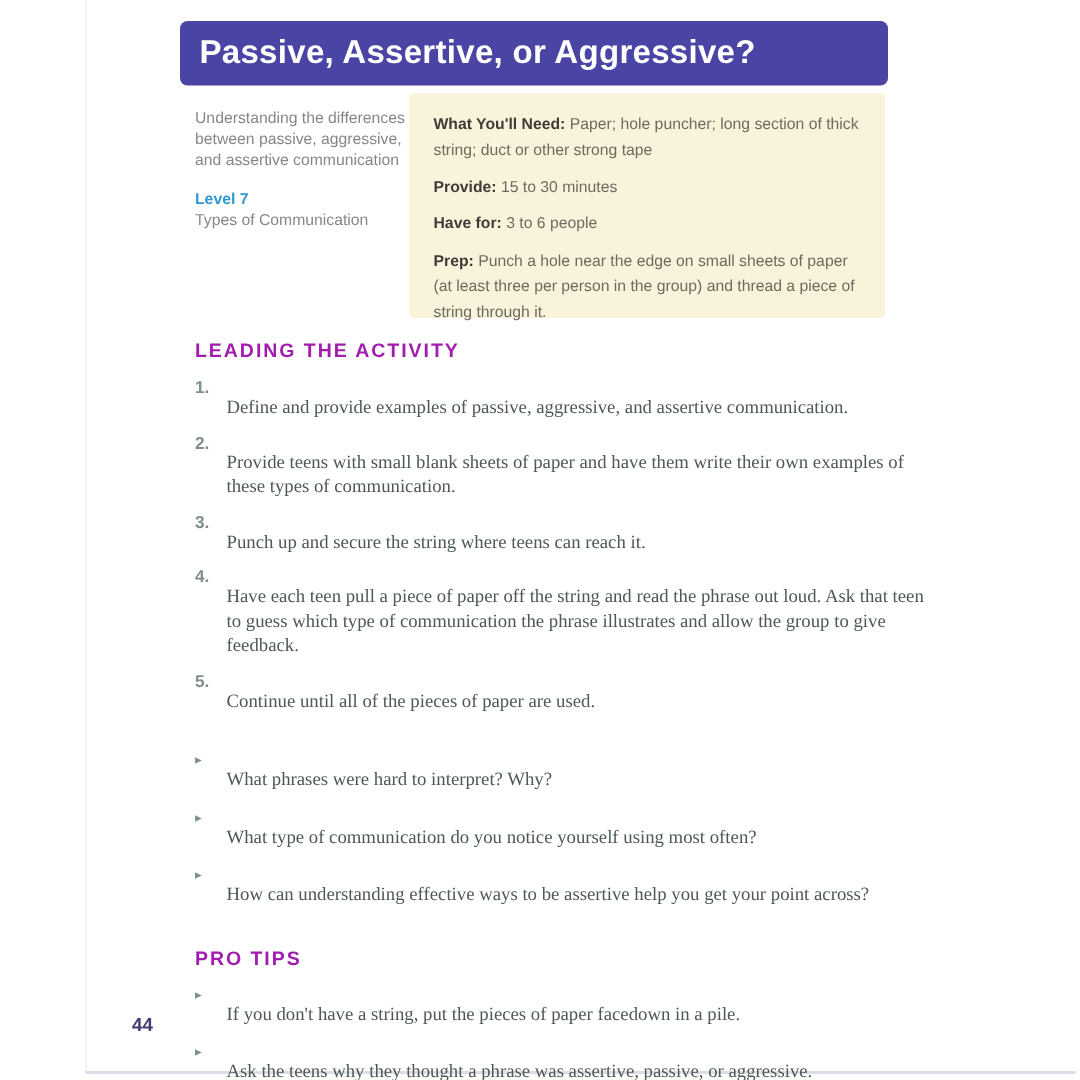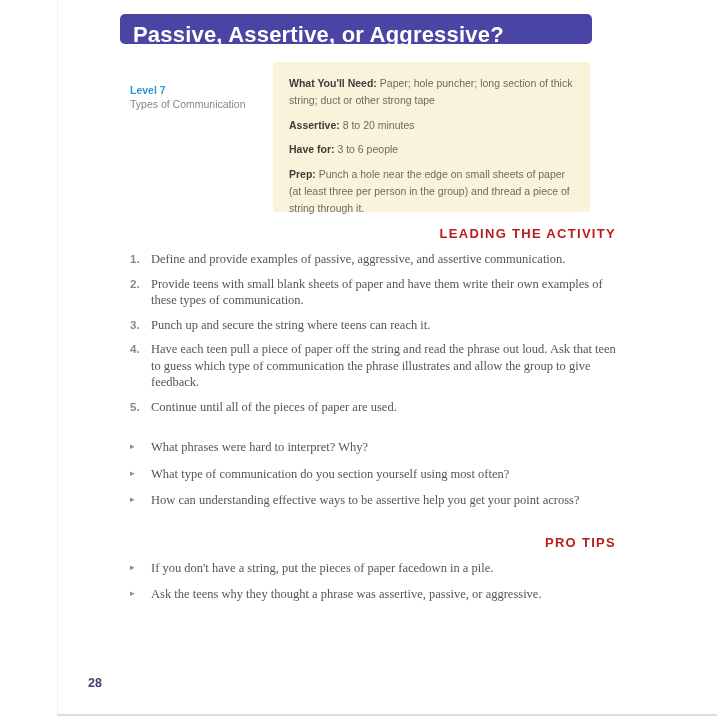--- a/index.html
+++ b/index.html
@@ -4,21 +4,21 @@
 <style>
   html,body{margin:0;padding:0;background:#ffffff;}
   .canvas{
     position:relative;width:720px;height:720px;background:#ffffff;overflow:hidden;
     font-family:"Liberation Sans",sans-serif;
   }
   .edge-left{position:absolute;left:57px;top:0;width:1px;height:716px;background:#eeeef3;}
   .edge-bottom{position:absolute;left:57px;top:714px;width:660px;height:2px;background:#dcdde8;}
 
   .banner{
-    position:absolute;left:120px;top:14px;width:472px;height:30px;box-sizing:border-box;
+    position:absolute;left:120px;top:14px;width:472px;height:43px;box-sizing:border-box;
     background:#4a44a4;border-radius:5px;color:#ffffff;font-weight:bold;font-size:22px;
     line-height:42px;padding-left:13px;letter-spacing:0.2px;
   }
 
   .intro-left{
     position:absolute;left:130px;top:72px;width:142px;
     font-size:10.5px;color:#85878a;line-height:1.35;
   }
   .intro-left p{margin:0;}
   .intro-left .level{margin-top:11px;color:#2f9ad2;font-weight:bold;}
@@ -26,61 +26,62 @@
   .info-box{
     position:absolute;left:273px;top:62px;width:317px;height:150px;box-sizing:border-box;
     background:#faf3dc;border-radius:3px;padding:13px 15px 10px 16px;
     font-size:10.5px;color:#6e6a60;line-height:1.6;
   }
   .info-box p{margin:0 0 8px;}
   .info-box .lbl{font-weight:bold;color:#3f3c38;}
 
   .sections{position:absolute;left:130px;top:226px;width:486px;}
   .sections h2{
-    margin:0 0 10px;font-size:13px;font-weight:bold;color:#b91c1c;letter-spacing:1.3px;text-align:right;
+    margin:0 0 10px;font-size:13px;font-weight:bold;color:#a21caf;letter-spacing:1.3px;
   }
   .sections .gap{height:16px;}
   .row{
     display:flex;margin-bottom:8px;
     font-family:"Liberation Serif",serif;font-size:12.5px;color:#4d5a54;line-height:1.32;
   }
   .row .num{
     flex:none;width:21px;padding-top:1px;
     font-family:"Liberation Sans",sans-serif;font-weight:bold;font-size:11.5px;color:#7d8f8c;
   }
   .row .bullet{
     flex:none;width:21px;padding-top:2px;
     font-family:"Liberation Sans",sans-serif;font-size:9px;color:#7d8f8c;
   }
-  .row .txt{flex:1;}
+  .row .txt{flex:1;margin-top:12px;}
   .qrow{margin-bottom:10px;}
 
   .footer{position:absolute;left:88px;top:676px;display:flex;gap:27px;font-size:12.5px;font-weight:bold;}
   .footer .page-num{color:#403e72;}
   .footer .book-title{color:#45a598;}
 </style>
 </head>
 <body>
 
 <div class="canvas">
   <div class="edge-left"></div>
   <div class="edge-bottom"></div>
 
   <div class="banner">
     <span>Passive, Assertive, or Aggressive?</span>
   </div>
 
   <div class="intro-left">
+    <p class="desc">Understanding the differences between passive, aggressive, and assertive communication</p>
     <p class="level">Level 7</p>
     <p class="category">Types of Communication</p>
   </div>
 
   <div class="info-box">
     <p><span class="lbl">What You'll Need:</span><span> Paper; hole puncher; long section of thick string; duct or other strong tape</span></p>
-    <p><span class="lbl">Assertive:</span><span> 8 to 20 minutes</span></p>
+    <p><span class="lbl">Provide:</span><span> 15 to 30 minutes</span></p>
     <p><span class="lbl">Have for:</span><span> 3 to 6 people</span></p>
     <p><span class="lbl">Prep:</span><span> Punch a hole near the edge on small sheets of paper (at least three per person in the group) and thread a piece of string through it.</span></p>
   </div>
 
   <div class="sections">
 
     <h2>LEADING THE ACTIVITY</h2>
 
     <div class="row">
       <span class="num">1.</span>
@@ -104,21 +105,21 @@
     </div>
 
     <div class="gap"></div>
 
     <div class="row qrow">
       <span class="bullet">▸</span>
       <span class="txt">What phrases were hard to interpret? Why?</span>
     </div>
     <div class="row qrow">
       <span class="bullet">▸</span>
-      <span class="txt">What type of communication do you section yourself using most often?</span>
+      <span class="txt">What type of communication do you notice yourself using most often?</span>
     </div>
     <div class="row qrow">
       <span class="bullet">▸</span>
       <span class="txt">How can understanding effective ways to be assertive help you get your point across?</span>
     </div>
 
     <div class="gap"></div>
     <h2>PRO TIPS</h2>
 
     <div class="row qrow">
@@ -126,15 +127,15 @@
       <span class="txt">If you don't have a string, put the pieces of paper facedown in a pile.</span>
     </div>
     <div class="row qrow">
       <span class="bullet">▸</span>
       <span class="txt">Ask the teens why they thought a phrase was assertive, passive, or aggressive.</span>
     </div>
 
   </div>
 
   <div class="footer">
-    <span class="page-num">28</span>
+    <span class="page-num">44</span>
   </div>
 </div>
 
 </body></html>

